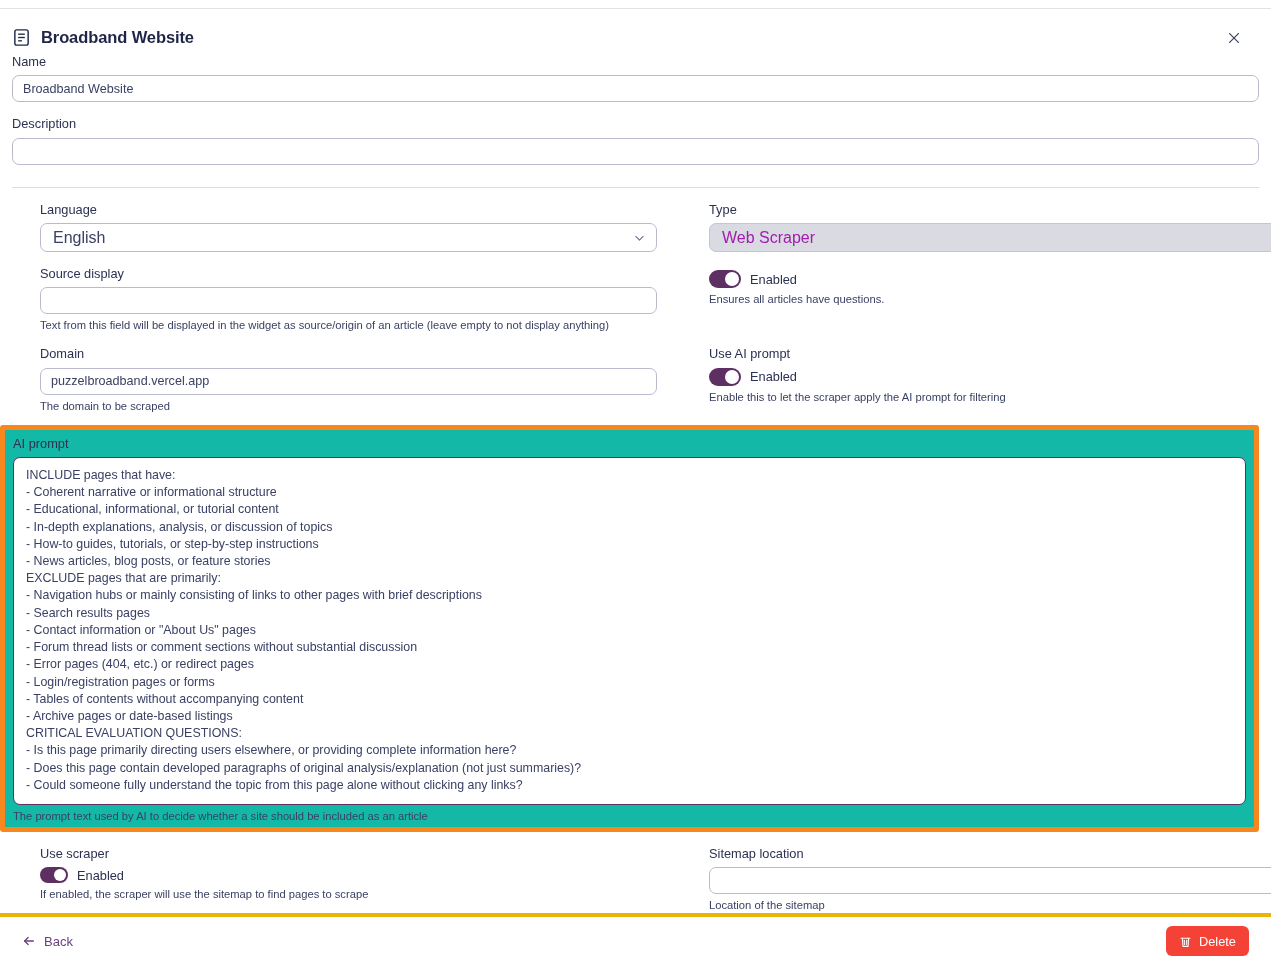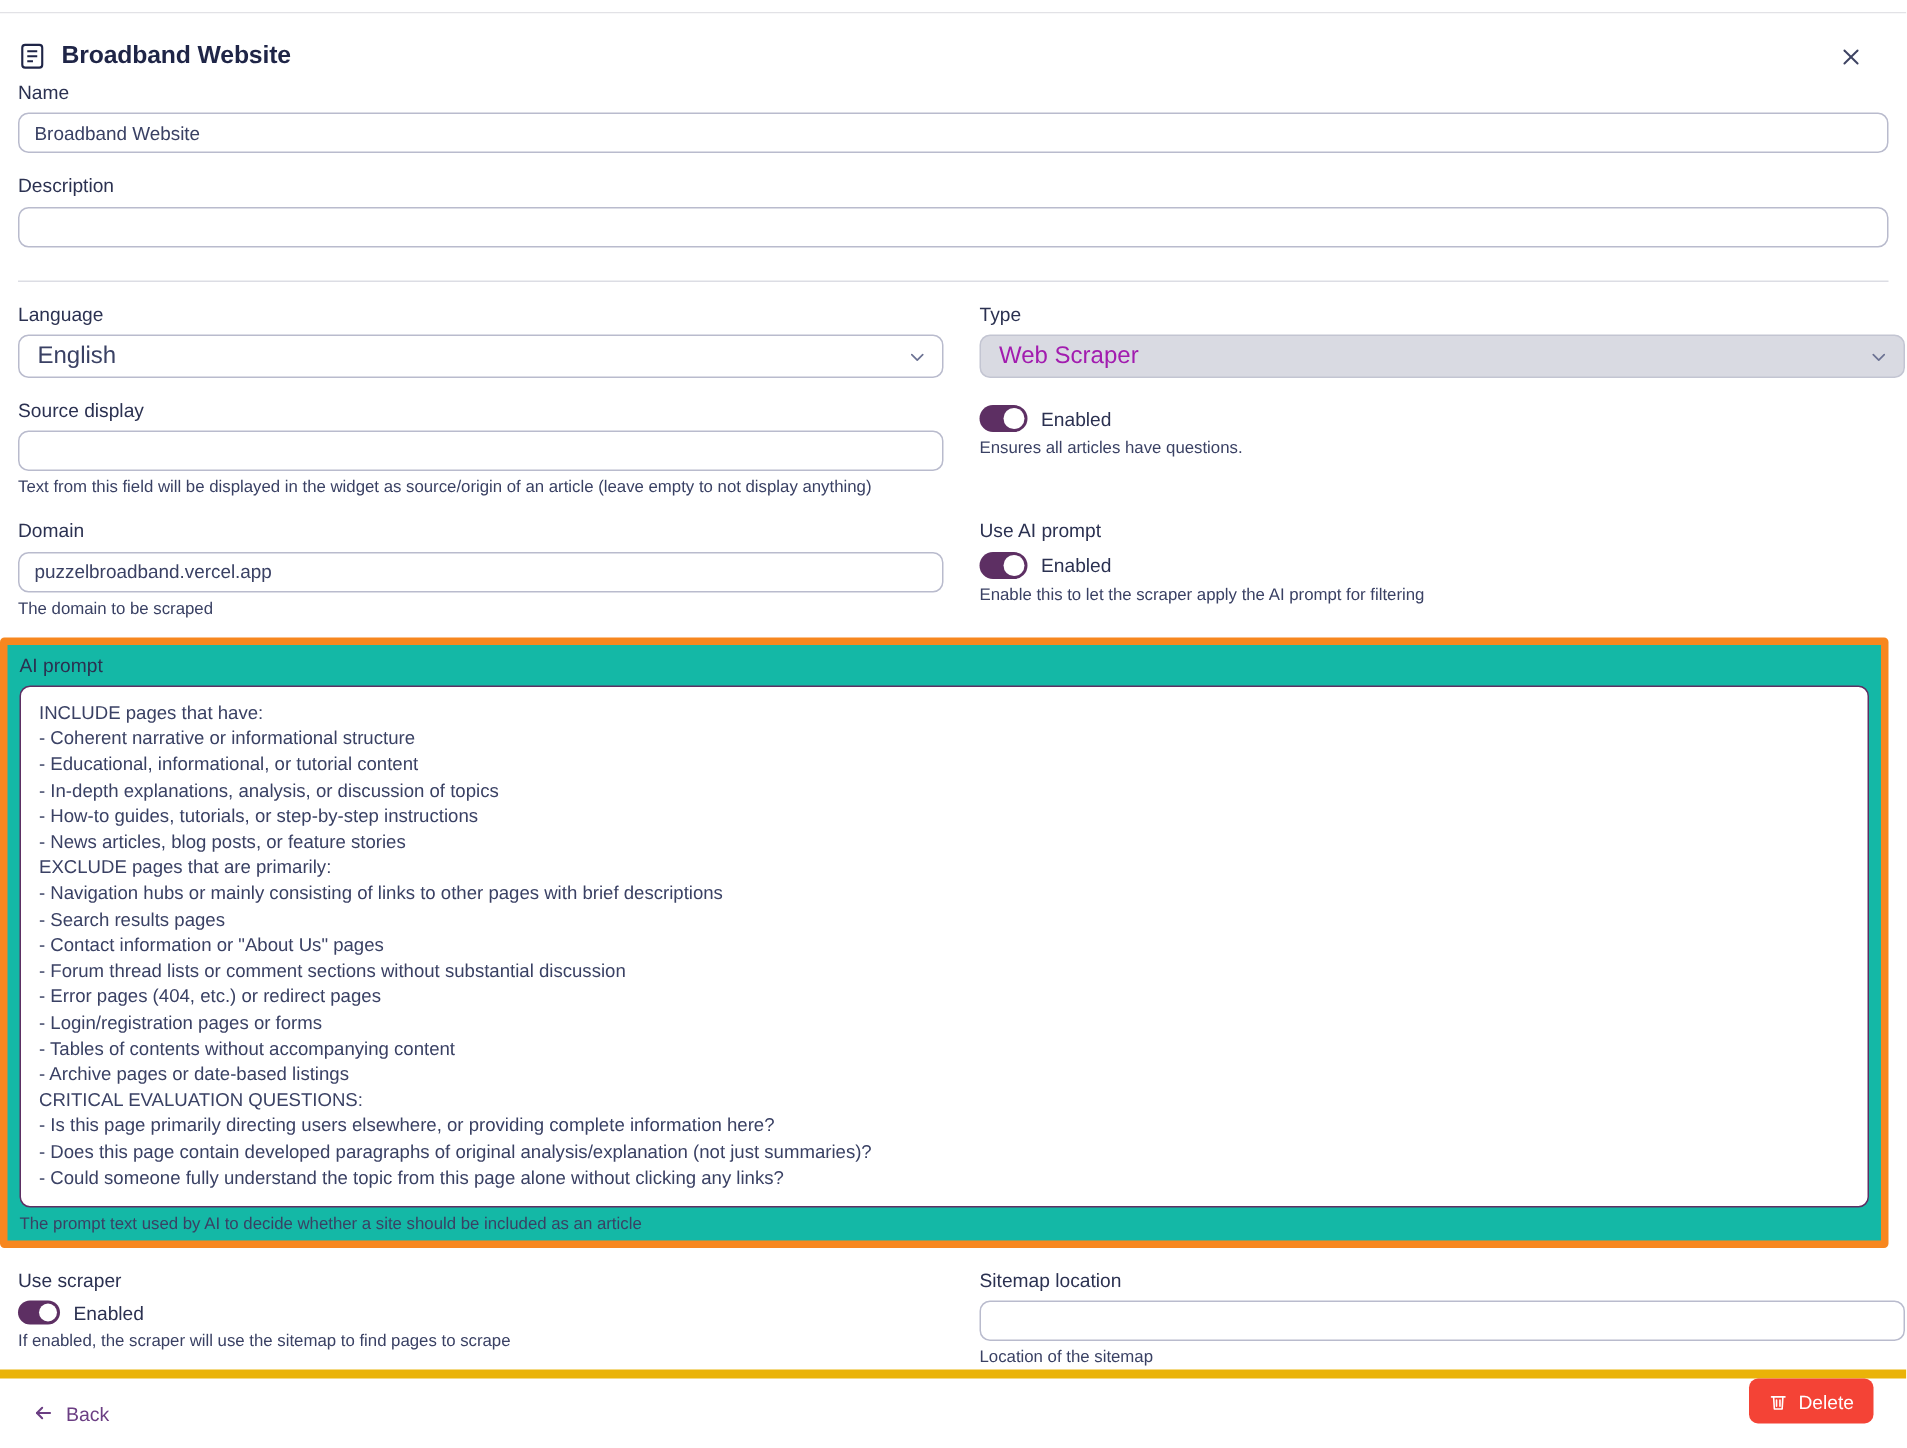--- a/index.html
+++ b/index.html
@@ -133,21 +133,21 @@
   .divider {
     height: 1px;
     background: #dcdde4;
     margin: 22px 0 0 0;
   }
 
   .row2 {
     display: flex;
     gap: 24px;
   }
-  .col { width: 617px; flex: 0 0 617px; }
+  .col { width: 617px; flex: 0 0 617px; margin-left: 28px; }
 
   
   .toggle-row {
     display: flex;
     align-items: center;
     gap: 9px;
     margin-top: 4px;
   }
   .switch {
     width: 32px; height: 18px;
@@ -200,22 +200,23 @@
     resize: none;
   }
 
   
   .footer {
     position: absolute;
     left: 0; bottom: 0;
     width: 1271px;
     height: 52px;
     background: #ffffff;
-    border-top: 6px solid #eab308;
-    display: flex;
+    border-top: 4px solid #eab308;
+    display: flex;
+    align-items: center;
     padding: 0 22px;
   }
   .back-btn {
     display: flex;
     align-items: center;
     gap: 8px;
     color: #6b3e83;
     font-size: 13px;
     cursor: pointer;
     background: none;

